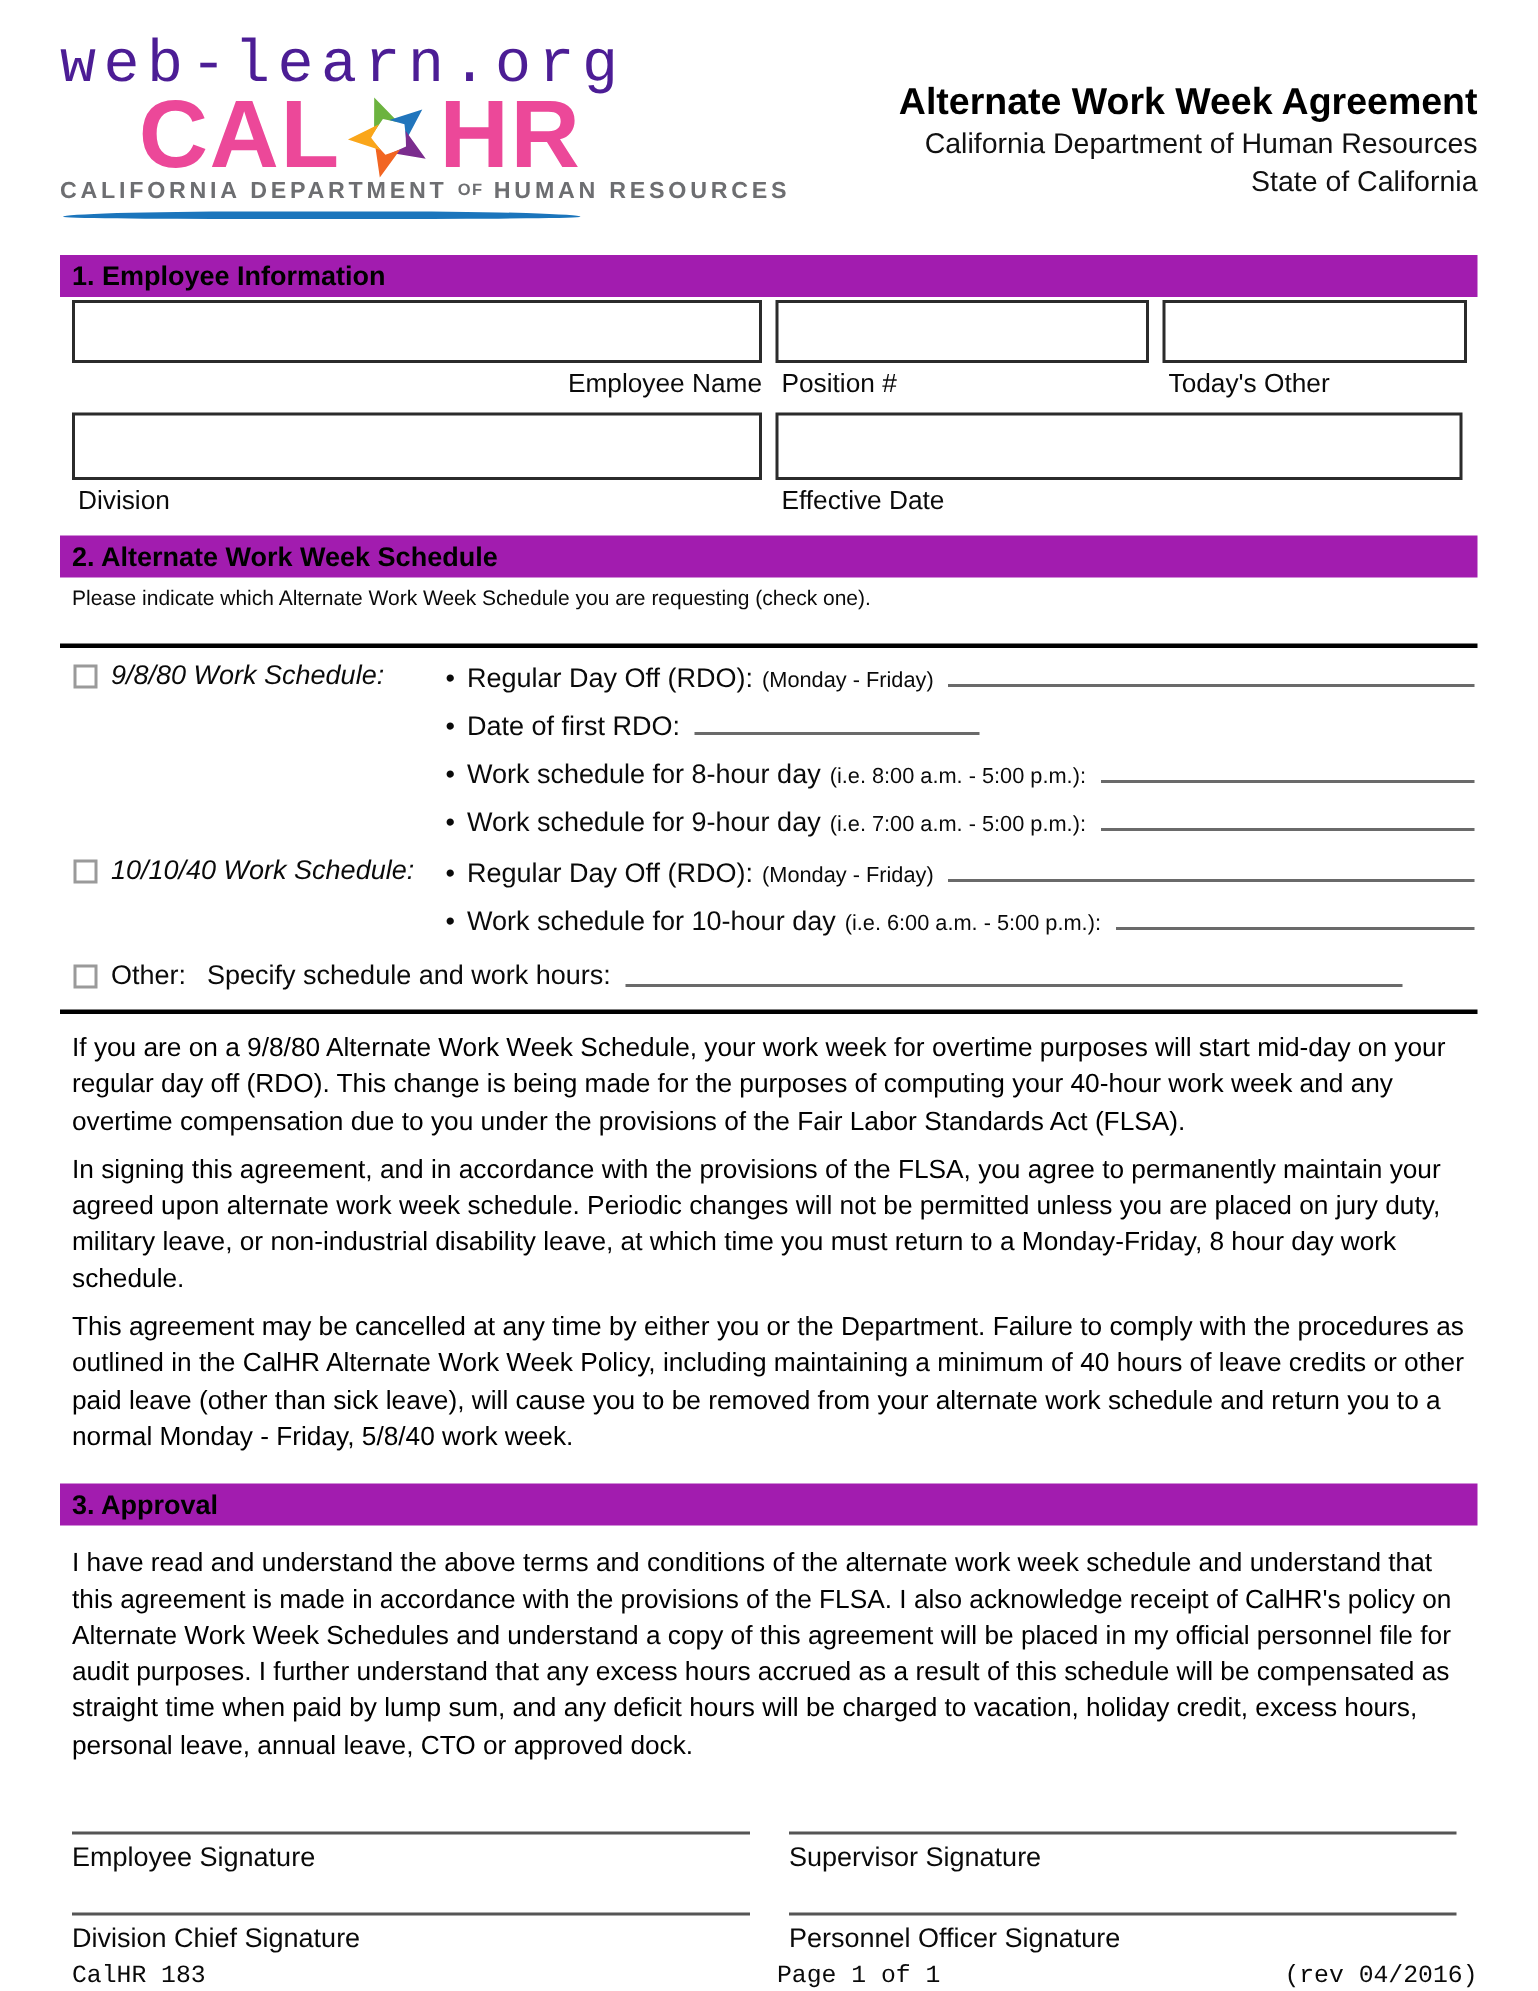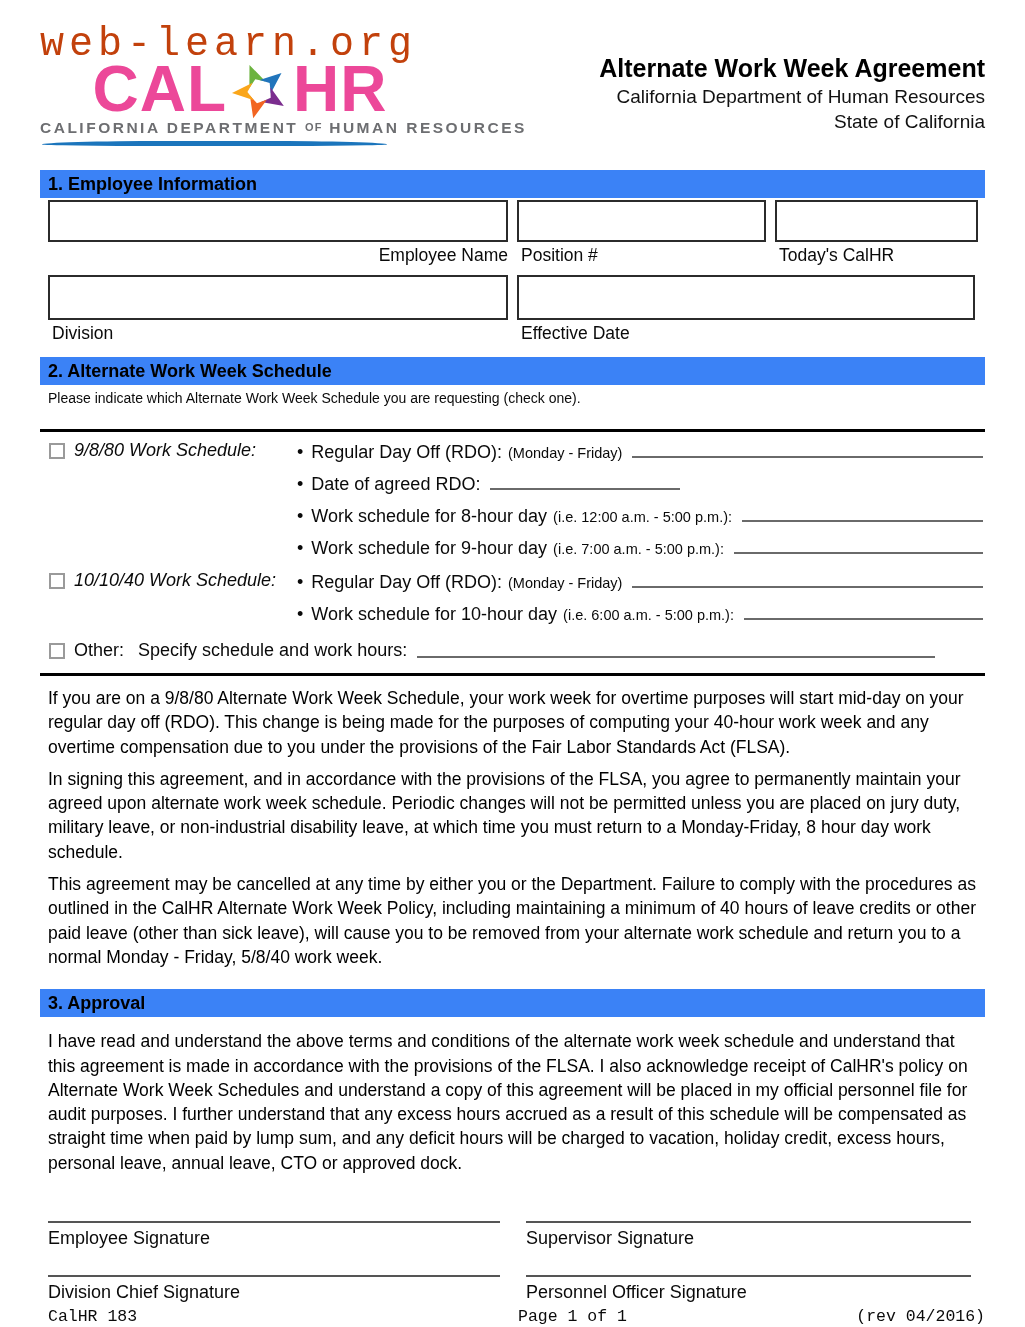--- a/index.html
+++ b/index.html
@@ -11,41 +11,41 @@
     position: relative;
     overflow: hidden;
   }
   .page { padding: 22px 40px 0 40px; }
 
   
   .header { display: flex; justify-content: space-between; align-items: flex-start; height: 148px; }
   .logo-block { width: 400px; position: relative; }
   .site-name {
     font-family: "Liberation Mono", "DejaVu Sans Mono", monospace;
-    font-size: 40px; color: #c2410c; letter-spacing: 5px; white-space: nowrap;
+    font-size: 40px; color: #4c1d95; letter-spacing: 5px; white-space: nowrap;
   }
   .calhr-row { display: flex; align-items: center; justify-content: center; margin-top: -6px; height: 56px; }
   .calhr-word { font-size: 64px; font-weight: bold; color: #ec4899; letter-spacing: 1px; line-height: 1; }
   .calhr-star { width: 62px; height: 62px; margin: 0 2px; position: relative; top: 2px; }
   .dept-line {
     margin-top: 2px; text-align: center;
     font-size: 15.5px; font-weight: bold; color: #6d6e71; letter-spacing: 2.5px; white-space: nowrap;
   }
   .dept-line .of { font-size: 11px; vertical-align: 2px; letter-spacing: 1px; }
   .logo-swoosh {
     margin-top: 4px; height: 5px; width: 345px; margin-left: 2px;
     background: #1b75bc; border-radius: 50% / 100% 100% 40% 40%;
   }
   .title-block { text-align: right; padding-top: 32px; }
   .doc-title { font-size: 25px; font-weight: bold; color: #000; }
   .doc-sub { font-size: 19px; color: #111; margin-top: 3px; }
 
   
   .section-bar {
-    background: #3b82f6; height: 28px; line-height: 28px;
+    background: #a21caf; height: 28px; line-height: 28px;
     font-size: 18px; font-weight: bold; padding-left: 8px; color: #000;
   }
 
   
   .fields { padding: 0 0 6px 8px; }
   .field-row { display: flex; gap: 9px; margin-top: 2px; }
   .inputbox { border: 2px solid #2b2b2b; background: #fff; }
   .row1 .inputbox { height: 42px; }
   .row2 .inputbox { height: 45px; }
   .w-name { width: 460px; text-align: right; }
@@ -143,21 +143,21 @@
   <div class="section-bar">1. Employee Information</div>
   <div class="fields">
     <div class="field-row row1">
       <div class="inputbox w-name"></div>
       <div class="inputbox w-pos"></div>
       <div class="inputbox w-date"></div>
     </div>
     <div class="label-row">
       <div class="field-label w-name">Employee Name</div>
       <div class="field-label w-pos">Position #</div>
-      <div class="field-label w-date">Today's CalHR</div>
+      <div class="field-label w-date">Today's Other</div>
     </div>
     <div class="field-row row2">
       <div class="inputbox w-div"></div>
       <div class="inputbox w-eff"></div>
     </div>
     <div class="label-row">
       <div class="field-label w-div">Division</div>
       <div class="field-label w-eff">Effective Date</div>
     </div>
   </div>
@@ -173,26 +173,26 @@
         <span class="checkbox"></span>
         <span class="option-label">9/8/80 Work Schedule:</span>
       </div>
       <div class="option-items">
         <div class="bullet-item">
           <span class="bi-text">Regular Day Off (RDO):</span>
           <span class="bi-hint">(Monday - Friday)</span>
           <span class="write-line flexline"></span>
         </div>
         <div class="bullet-item">
-          <span class="bi-text">Date of agreed RDO:</span>
+          <span class="bi-text">Date of first RDO:</span>
           <span class="write-line ln-190"></span>
         </div>
         <div class="bullet-item">
           <span class="bi-text">Work schedule for 8-hour day</span>
-          <span class="bi-hint">(i.e. 12:00 a.m. - 5:00 p.m.):</span>
+          <span class="bi-hint">(i.e. 8:00 a.m. - 5:00 p.m.):</span>
           <span class="write-line flexline"></span>
         </div>
         <div class="bullet-item">
           <span class="bi-text">Work schedule for 9-hour day</span>
           <span class="bi-hint">(i.e. 7:00 a.m. - 5:00 p.m.):</span>
           <span class="write-line flexline"></span>
         </div>
       </div>
     </div>
 

